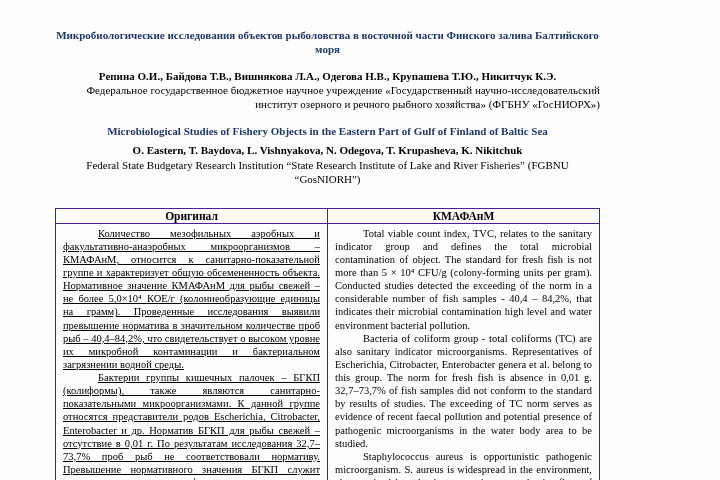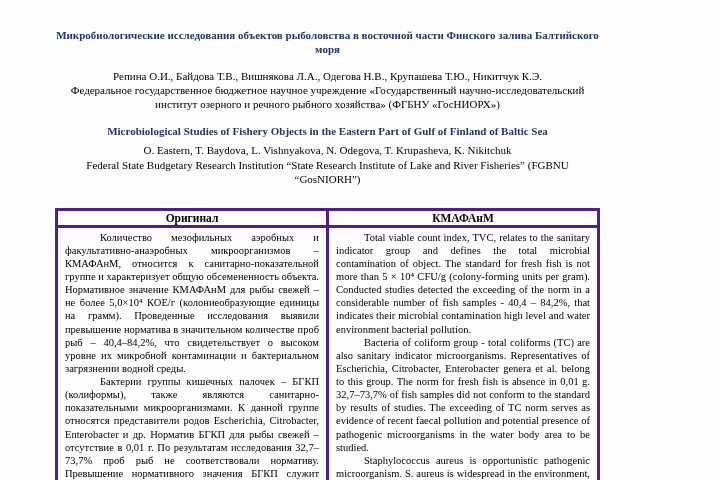--- a/index.html
+++ b/index.html
@@ -21,52 +21,53 @@
     font-size: 11px;
     line-height: 1.28;
   }
   .title-ru, .title-en {
     color: #1f3864;
     font-size: 11px;
     font-weight: bold;
   }
   .title-ru { margin-bottom: 13px; }
   .authors-ru, .authors-en {
-    font-weight: normal;
+    font-weight: bold;
     color: #000;
   }
-  .affiliation-ru { margin-bottom: 13px; }
+  .affiliation-ru { margin-bottom: 13px; text-align: right; }
   .title-en { margin-bottom: 5px; }
   .affiliation-en { margin-bottom: 22px; }
   table.translation-table {
     width: 100%;
     border-collapse: collapse;
     table-layout: fixed;
   }
   table.translation-table th,
   table.translation-table td {
-    border: 3px solid #4c1d95;
+    border: 1px solid #4c1d95;
     width: 50%;
     margin-left: 44px;
   }
   table.translation-table th {
     font-size: 11.5px;
     font-weight: bold;
     text-align: center;
     padding: 1px 2px;
   }
   table.translation-table td {
     vertical-align: top;
     padding: 3px 7px 6px 7px;
     font-size: 10.5px;
     line-height: 1.25;
   }
   td.original-cell p {
     text-align: justify;
     text-indent: 35px;
+    text-decoration: underline;
   }
   td.translation-cell p {
     text-align: justify;
     text-indent: 28px;
   }
 </style>
 </head>
 <body>
 
 <div class="page">

